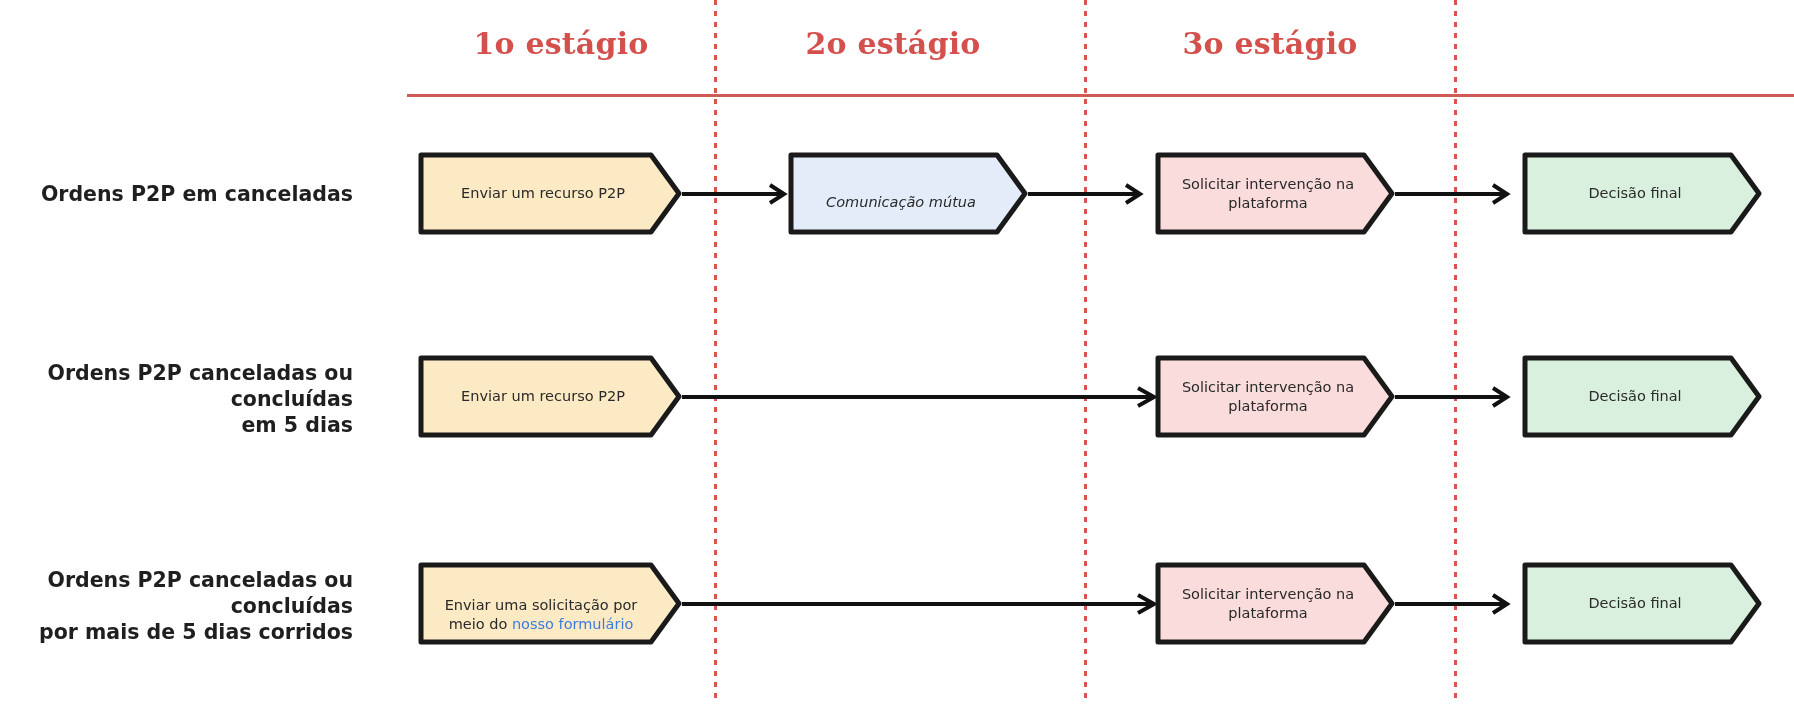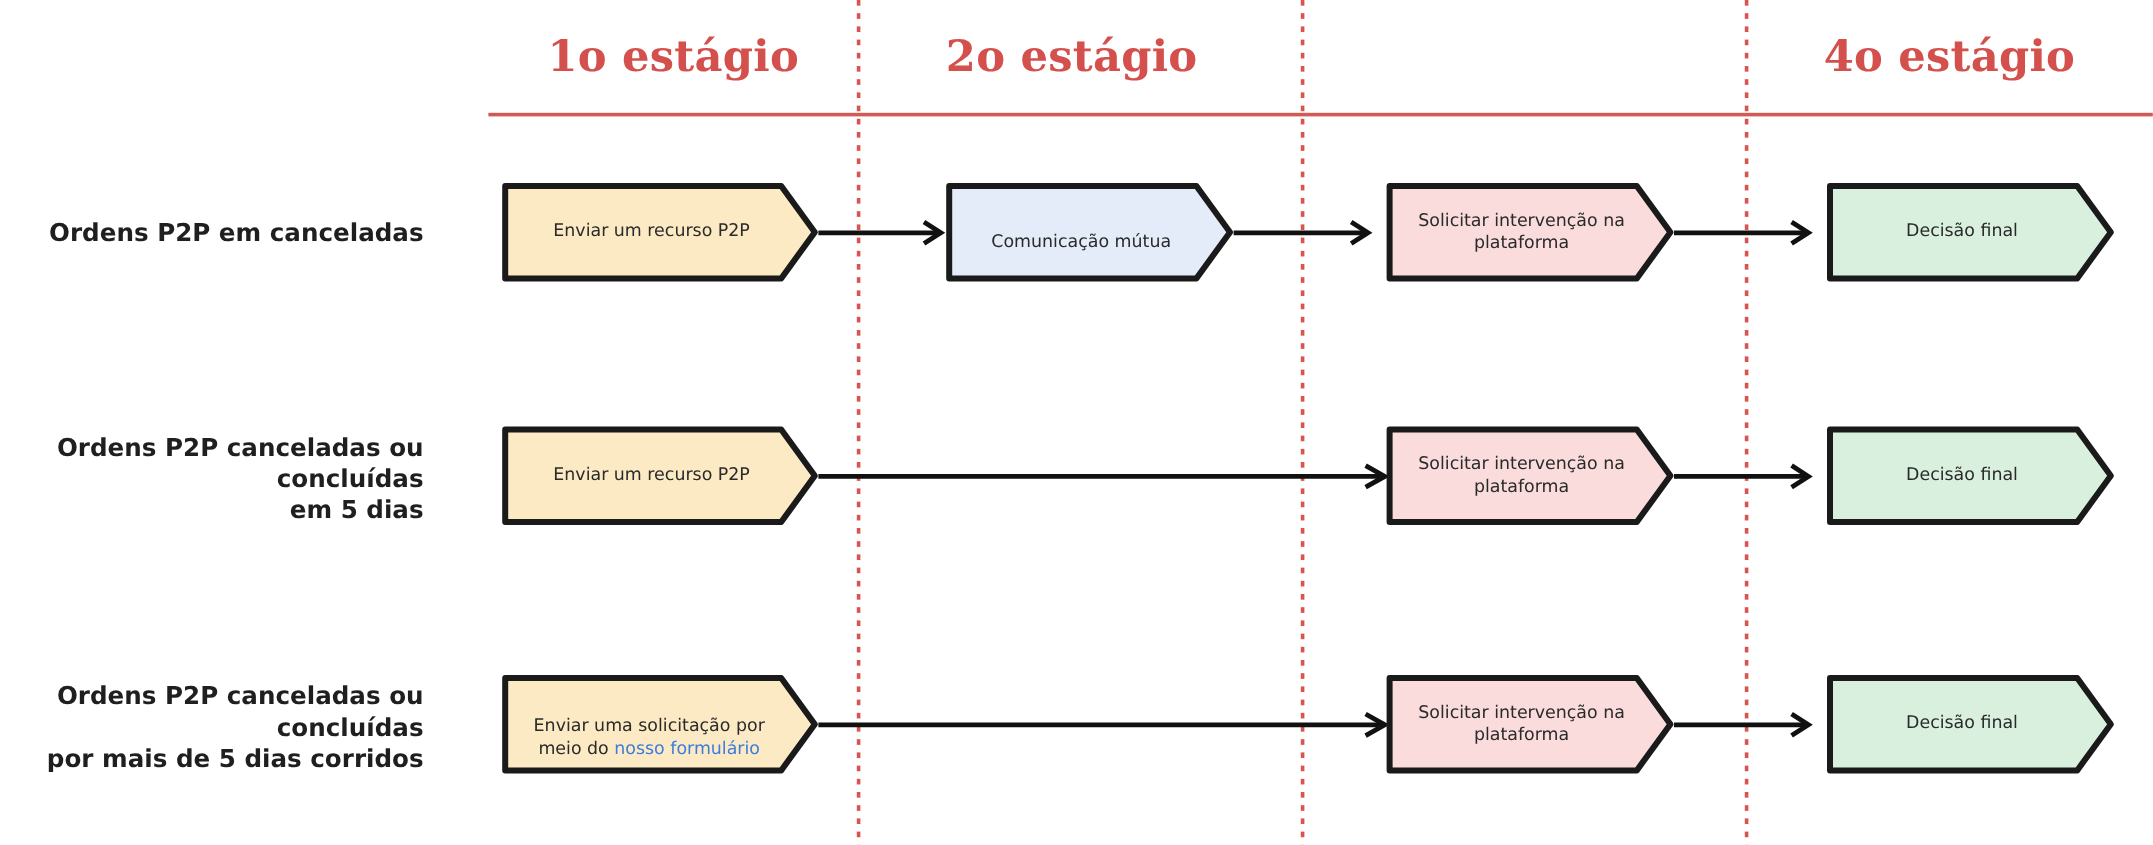--- a/index.html
+++ b/index.html
@@ -10,21 +10,21 @@
     overflow:hidden;
     position:relative;
   }
   #canvas{position:absolute;left:0;top:0;width:1794px;height:704px;}
 
   
   .stage-header{
     position:absolute;
     top:26px;
     text-align:center;
-    font-size:36px;
+    font-size:30px;
     font-weight:bold;
     color:#d4504c;
     letter-spacing:.2px;
     white-space:nowrap;
     font-family:"DejaVu Serif", serif;
   }
   #stage-0{left:407px;width:308px;}
   #stage-1{left:708px;width:370px;}
   #stage-2{left:1085px;width:370px;}
   #stage-3{left:1455px;width:339px;}
@@ -85,21 +85,21 @@
   .connector{position:absolute;height:20px;}
   .connector svg{display:block;overflow:visible;}
 </style>
 </head>
 <body>
 
 <div id="canvas">
 
   <div class="stage-header" id="stage-0">1o estágio</div>
   <div class="stage-header" id="stage-1">2o estágio</div>
-  <div class="stage-header" id="stage-3">4o estágio</div>
+  <div class="stage-header" id="stage-2">3o estágio</div>
 
   <div id="header-rule"></div>
 
   <div class="stage-divider" id="divider-0"></div>
   <div class="stage-divider" id="divider-1"></div>
   <div class="stage-divider" id="divider-2"></div>
 
   <div class="row-label" style="top:181px;">
     <span>Ordens P2P em canceladas</span>
   </div>
@@ -113,21 +113,21 @@
     <span class="node-text">Enviar um recurso P2P</span>
   </div>
 
   <div class="connector" style="left:682px;top:184px;width:110px;">
     <svg width="110" height="20" viewBox="0 0 110 20">
       <line x1="0" y1="10" x2="100" y2="10" stroke="#111" stroke-width="4"></line>
       <polyline points="88,1 102,10 88,19" fill="none" stroke="#111" stroke-width="4"></polyline>
     </svg>
   </div>
 
-  <div class="node" style="left:788px;top:152px;width:240px;height:101px;">
+  <div class="node" style="left:788px;top:152px;width:240px;height:101px;font-style:italic;">
     <span class="shape">
       <svg width="240" height="83" viewBox="0 0 240 83" preserveAspectRatio="none">
         <polygon points="3,3 209,3 237,41.5 209,80 3,80" fill="#e4ecf9" stroke="#1a1a1a" stroke-width="5" stroke-linejoin="round"></polygon>
       </svg>
     </span>
     <span class="node-text">Comunicação mútua</span>
   </div>
 
   <div class="connector" style="left:1028px;top:184px;width:120px;">
     <svg width="120" height="20" viewBox="0 0 120 20">

